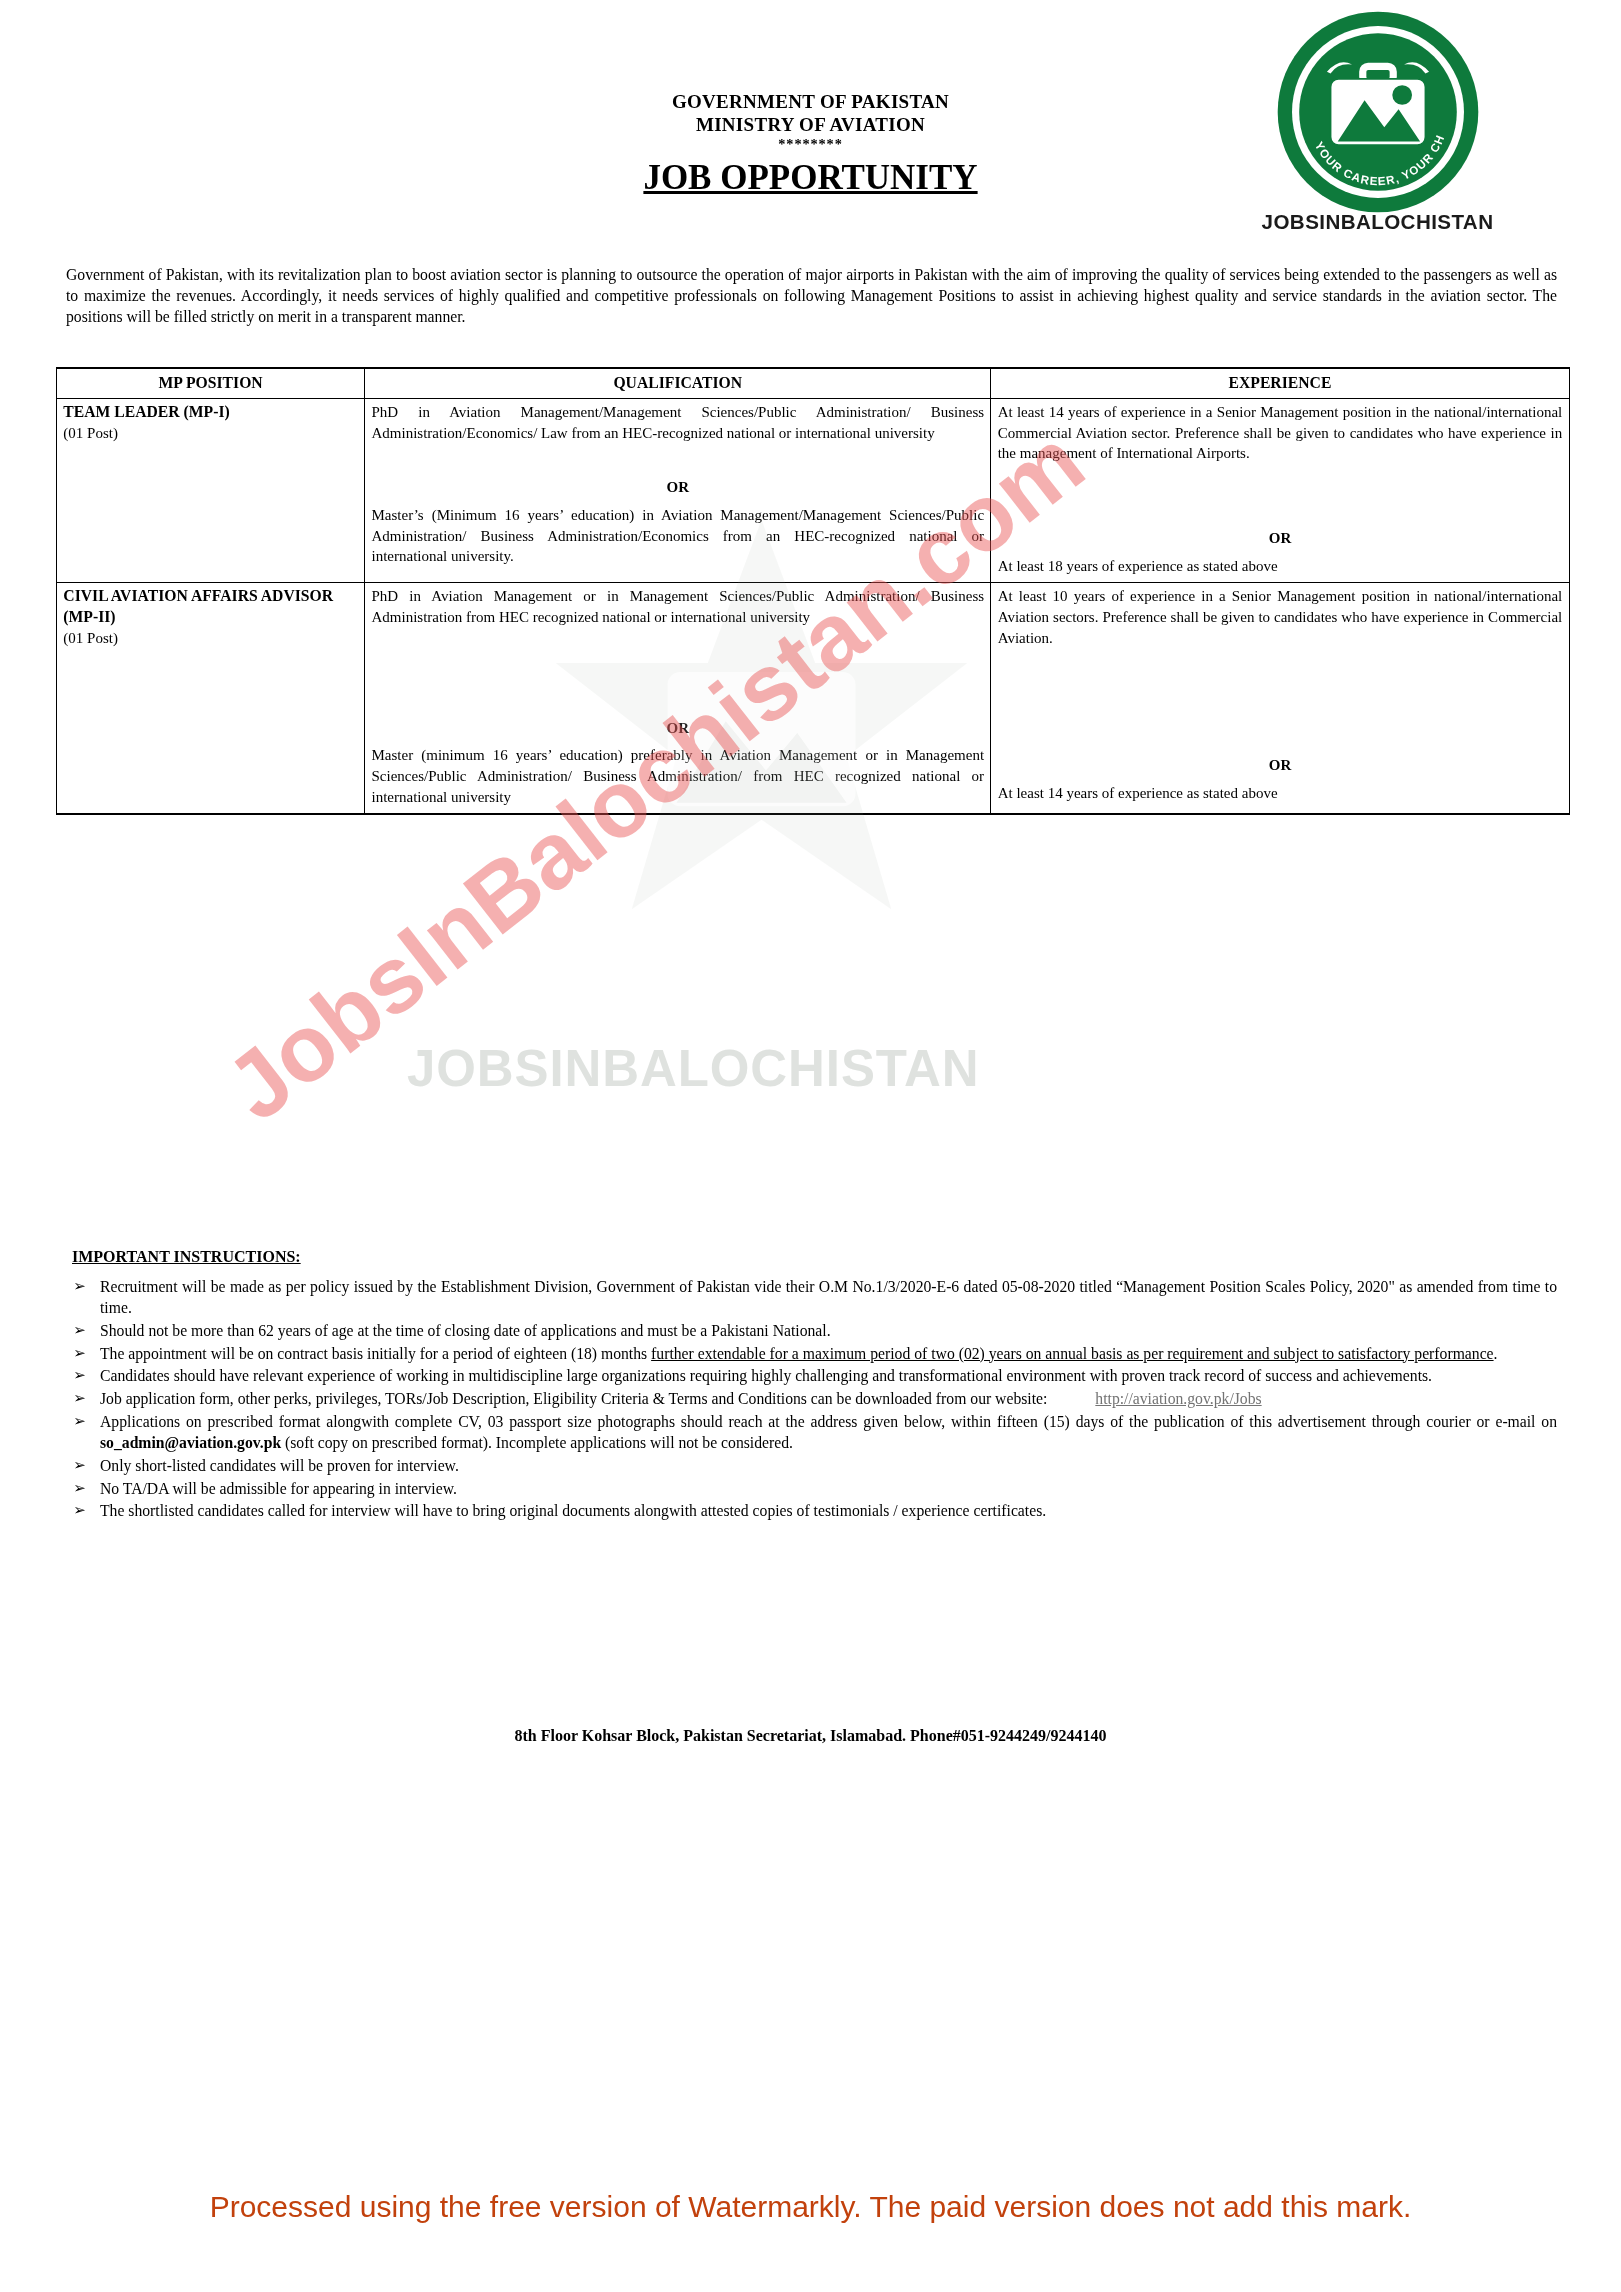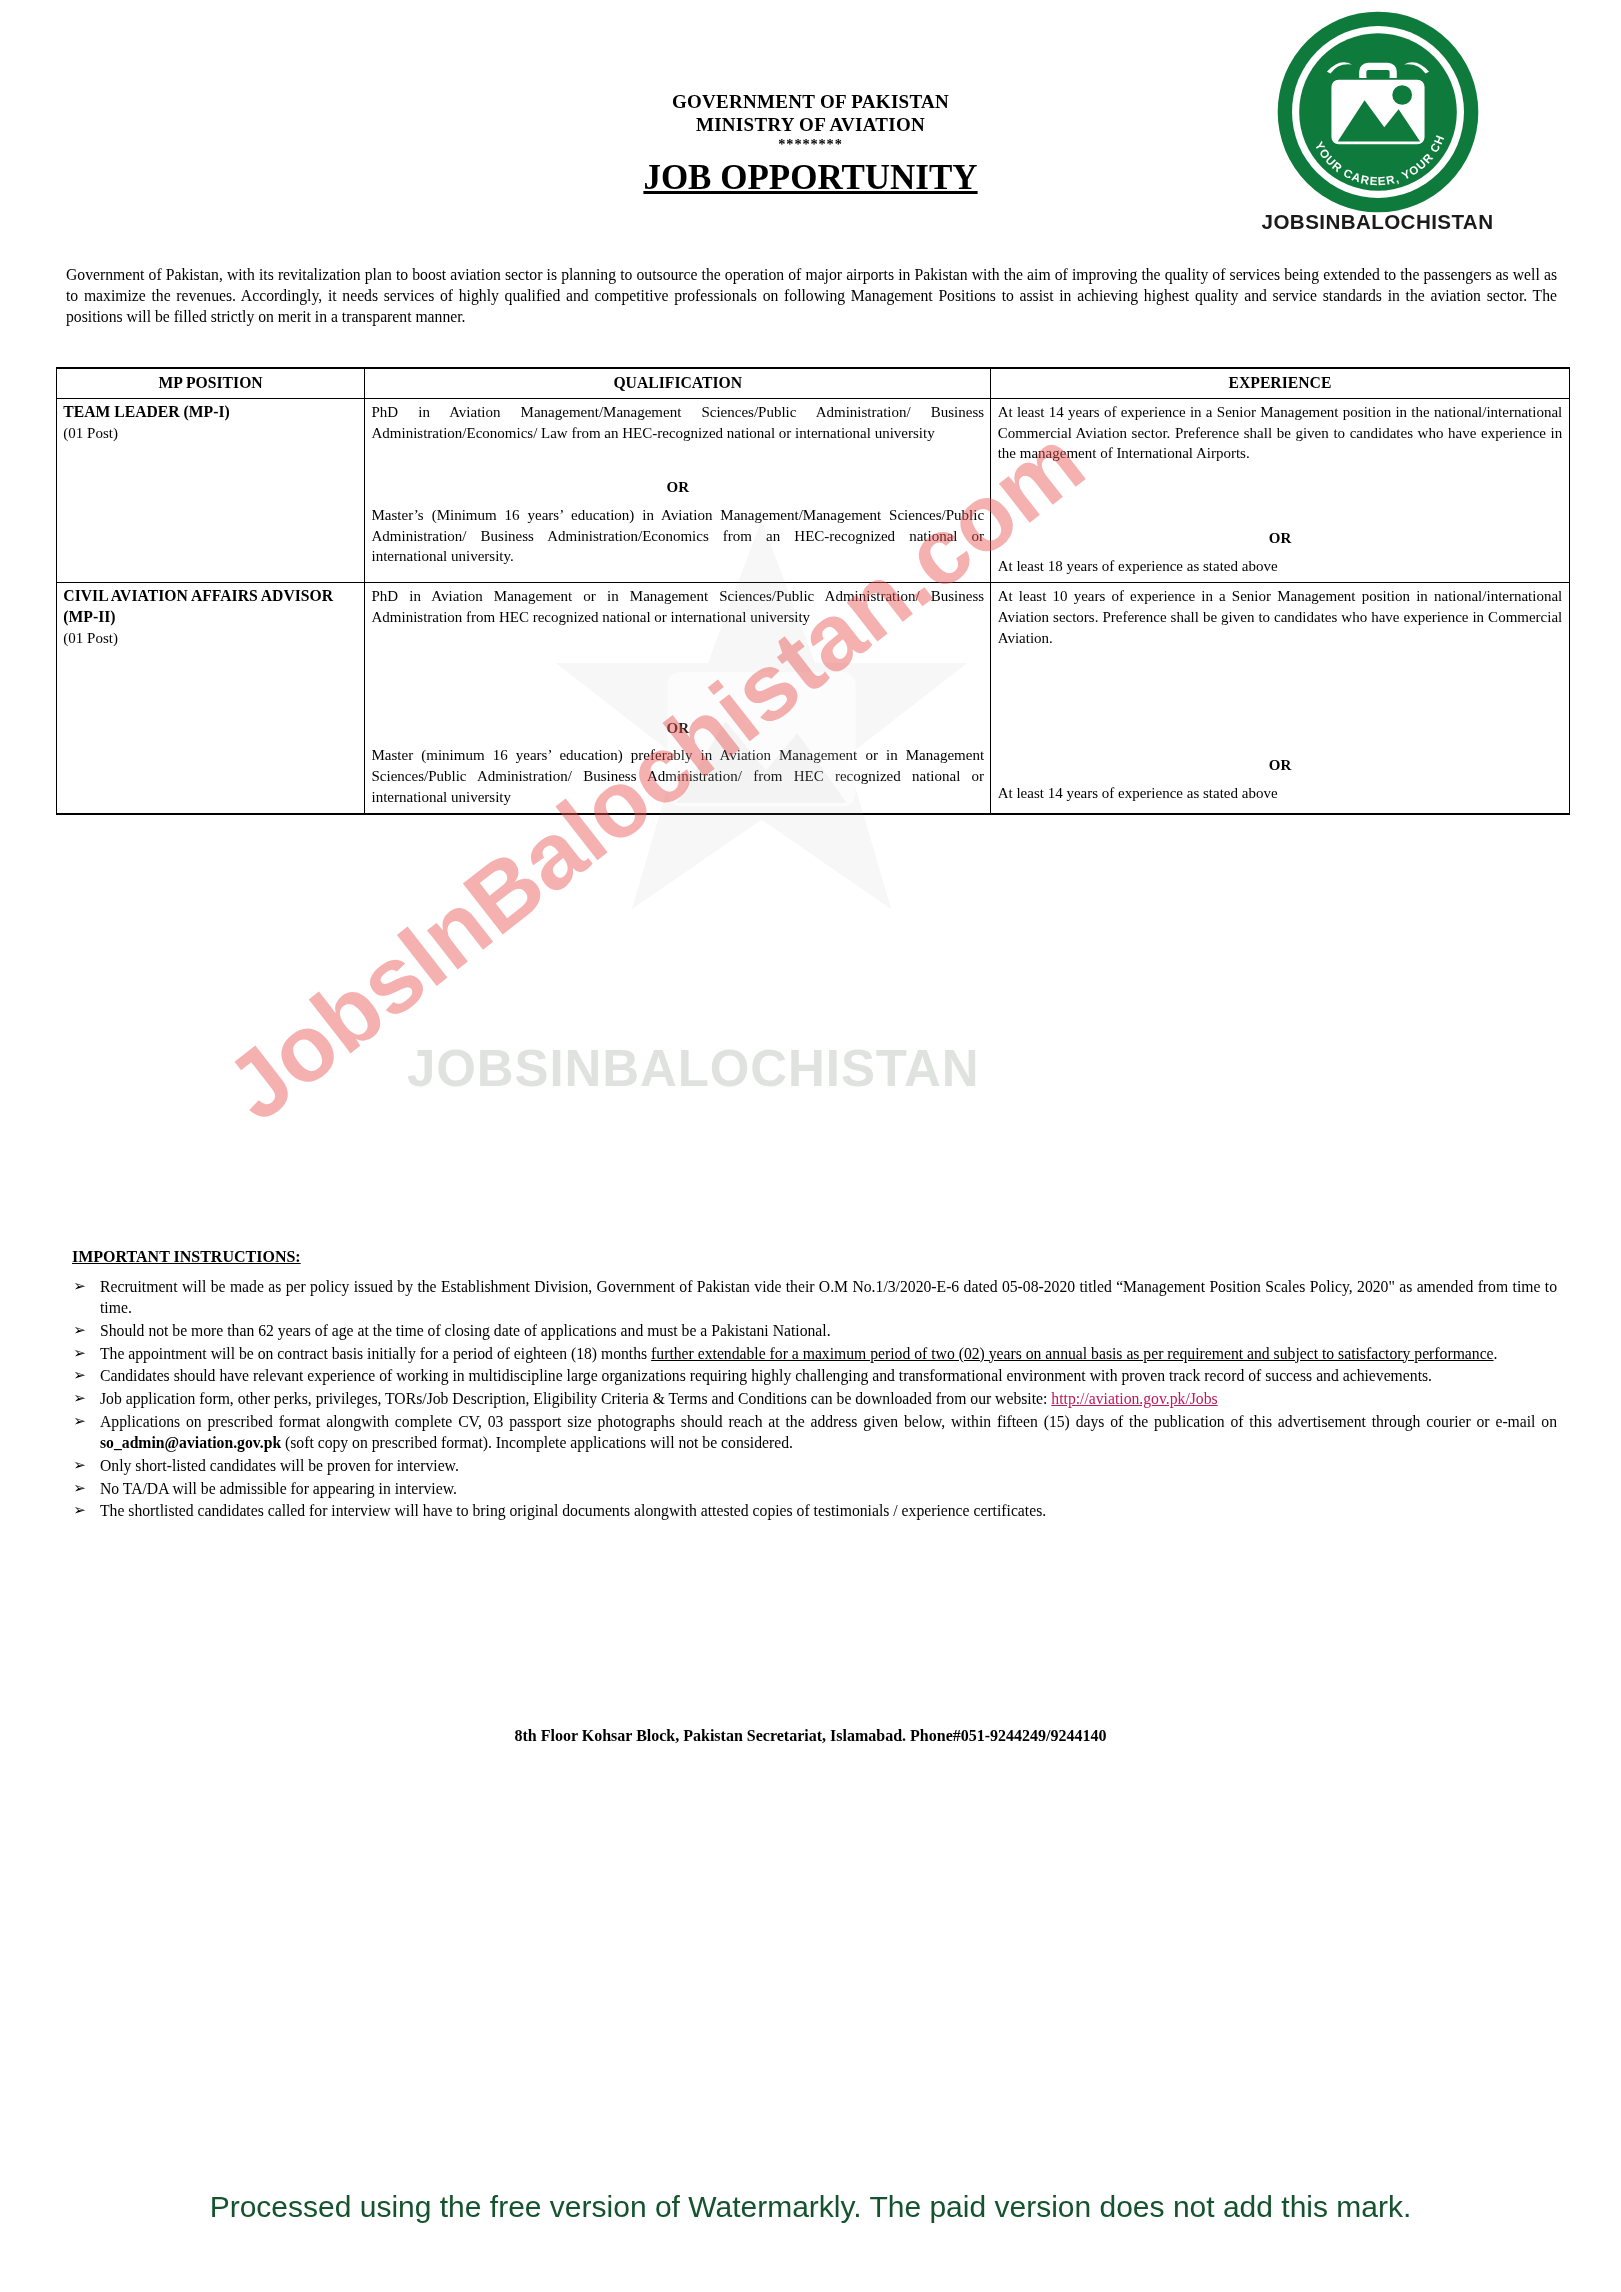--- a/index.html
+++ b/index.html
@@ -187,22 +187,23 @@
   .instr-item .bullet {
     position: absolute;
     left: 7.2px;
     top: 0;
     font-family: "Liberation Serif", serif;
     font-size: 15px;
   }
   .u { text-decoration: underline; }
   .b { font-weight: bold; }
   .link {
-    color: #be185d;
+    color: #737373;
     text-decoration: underline;
+    margin-left: 44px;
   }
 
   
   .footer {
     position: absolute;
     left: 0;
     top: 1724px;
     width: 1621px;
     text-align: center;
     font-size: 16px;
@@ -246,21 +247,21 @@
     pointer-events: none;
   }
   .wm-bottom {
     position: absolute;
     left: 0;
     top: 2190px;
     width: 1621px;
     text-align: center;
     font-family: "Liberation Sans", sans-serif;
     font-size: 30px;
-    color: #14532d;
+    color: #c2410c;
     pointer-events: none;
   }
 </style>
 </head>
 <body>
 
 <div class="page">
 
   <div class="header-wrap">
     <div class="gov-lines">

